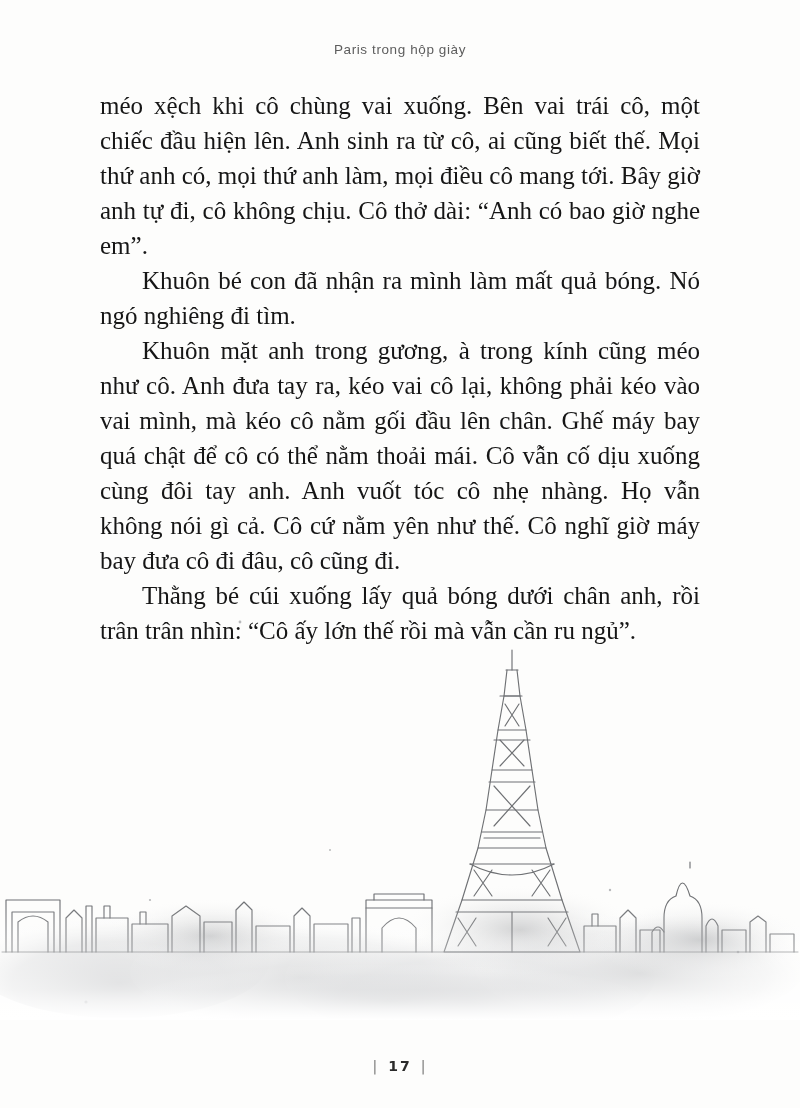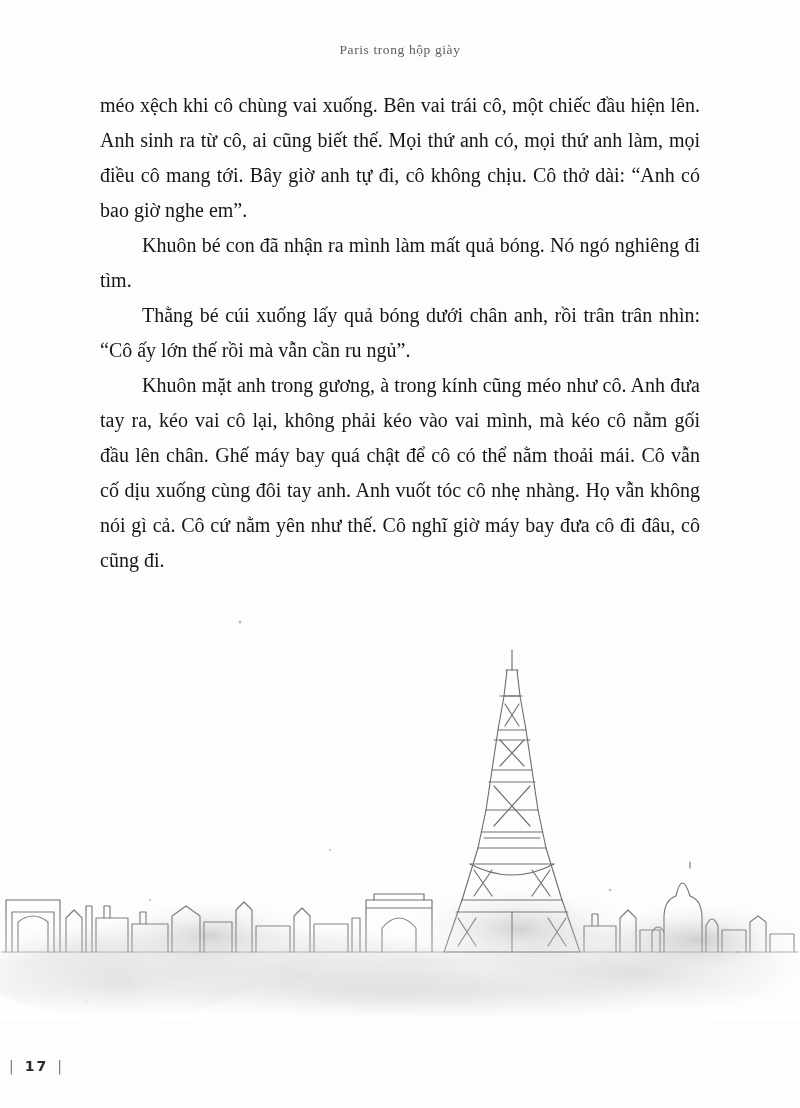--- a/index.html
+++ b/index.html
@@ -21,33 +21,33 @@
     inset: 0;
     background: #fdfdfc;
   }
 
   .running-head {
     position: absolute;
     top: 42px;
     left: 0;
     right: 0;
     text-align: center;
-    font-family: Liberation Serif, serif;
+    font-family: Liberation Sans, sans-serif;
     font-size: 13.5px;
     letter-spacing: 0.6px;
     color: #5d5d5d;
     font-weight: 400;
   }
 
   .body-text {
     position: absolute;
     top: 88px;
     left: 100px;
     width: 600px;
-    font-size: 20px;
+    font-size: 25px;
     line-height: 35px;
     text-align: justify;
     color: #161616;
   }
   .body-text p {
     margin: 0 0 0 0;
   }
   .body-text p.indent {
     text-indent: 42px;
   }
@@ -58,20 +58,21 @@
     top: 600px;
     width: 800px;
     height: 420px;
   }
 
   .folio {
     position: absolute;
     bottom: 34px;
     left: 0;
     right: 0;
+    text-align: center;
     font-family: "DejaVu Sans", sans-serif;
     font-size: 14px;
     font-weight: bold;
     color: #2a2a2a;
     letter-spacing: 2px;
   }
   .folio .bar {
     color: #7a7a7a;
     font-weight: normal;
     padding: 0 9px;
@@ -80,22 +81,22 @@
 </head>
 <body>
 
 <div class="page">
 
   <div class="running-head">Paris trong hộp giày</div>
 
   <div class="body-text">
     <p>méo xệch khi cô chùng vai xuống. Bên vai trái cô, một chiếc đầu hiện lên. Anh sinh ra từ cô, ai cũng biết thế. Mọi thứ anh có, mọi thứ anh làm, mọi điều cô mang tới. Bây giờ anh tự đi, cô không chịu. Cô thở dài: “Anh có bao giờ nghe em”.</p>
     <p class="indent">Khuôn bé con đã nhận ra mình làm mất quả bóng. Nó ngó nghiêng đi tìm.</p>
+    <p class="indent">Khuôn mặt anh trong gương, à trong kính cũng méo như cô. Anh đưa tay ra, kéo vai cô lại, không phải kéo vào vai mình, mà kéo cô nằm gối đầu lên chân. Ghế máy bay quá chật để cô có thể nằm thoải mái. Cô vẫn cố dịu xuống cùng đôi tay anh. Anh vuốt tóc cô nhẹ nhàng. Họ vẫn không nói gì cả. Cô cứ nằm yên như thế. Cô nghĩ giờ máy bay đưa cô đi đâu, cô cũng đi.</p>
     <p class="indent">Thằng bé cúi xuống lấy quả bóng dưới chân anh, rồi trân trân nhìn: “Cô ấy lớn thế rồi mà vẫn cần ru ngủ”.</p>
-    <p class="indent">Khuôn mặt anh trong gương, à trong kính cũng méo như cô. Anh đưa tay ra, kéo vai cô lại, không phải kéo vào vai mình, mà kéo cô nằm gối đầu lên chân. Ghế máy bay quá chật để cô có thể nằm thoải mái. Cô vẫn cố dịu xuống cùng đôi tay anh. Anh vuốt tóc cô nhẹ nhàng. Họ vẫn không nói gì cả. Cô cứ nằm yên như thế. Cô nghĩ giờ máy bay đưa cô đi đâu, cô cũng đi.</p>
   </div>
 
   <div class="illustration">
     <svg viewBox="0 0 800 420" width="800" height="420" xmlns="http://www.w3.org/2000/svg">
       <defs>
         <radialGradient id="wash1" cx="50%" cy="70%" r="60%">
           <stop offset="0%" stop-color="#9b9da1" stop-opacity="0.55"></stop>
           <stop offset="60%" stop-color="#b2b4b8" stop-opacity="0.32"></stop>
           <stop offset="100%" stop-color="#ffffff" stop-opacity="0"></stop>
         </radialGradient>

